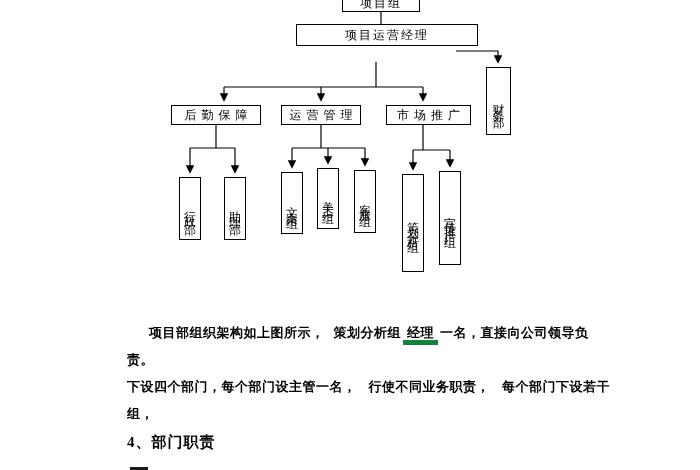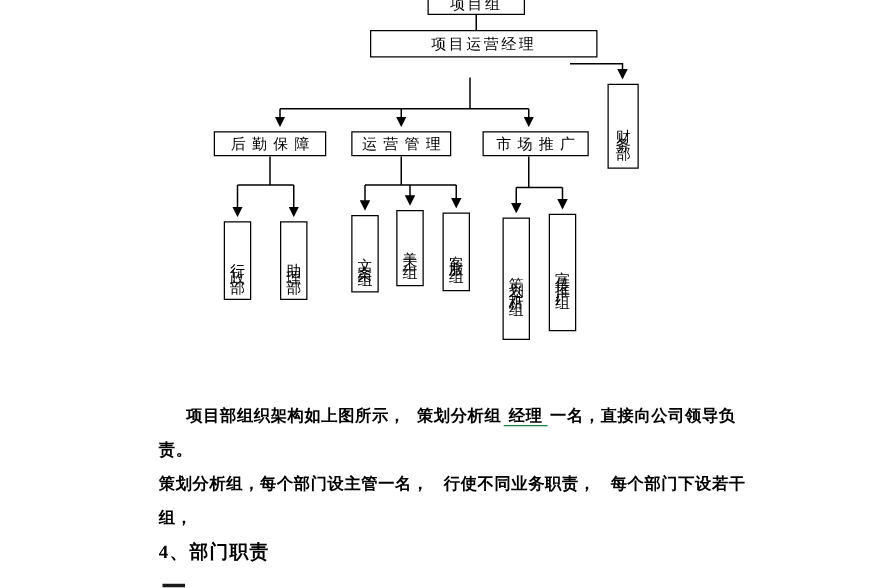--- a/index.html
+++ b/index.html
@@ -25,21 +25,21 @@
   .vbox.long{letter-spacing:5px;}
   .body-text{
     position:absolute;left:0;top:319px;width:700px;box-sizing:border-box;
     padding:0 104px 0 108px;font-size:13px;line-height:27px;font-weight:600;
     letter-spacing:0.5px;
   }
   .body-text p{margin:0;}
   .body-text p.first{text-indent:22px;}
   .gap-lg{display:inline-block;width:12px;}
   .gap-md{display:inline-block;width:9px;}
-  .uline{border-bottom:1px solid #15803d;padding:0 4px;margin:0 2px;}
+  .uline{border-bottom:5px solid #15803d;padding:0 4px;margin:0 2px;}
   .section-heading{
     position:absolute;left:108px;top:432px;
     font-size:15px;font-weight:700;letter-spacing:1px;line-height:20px;
   }
   .cutoff{position:absolute;left:111px;top:467px;width:18px;height:3px;background:#1a1a1a;}
 </style>
 </head>
 <body>
 
 <div class="stage">
@@ -92,20 +92,20 @@
 
   <div class="box vbox" style="left:262px;top:172px;width:22px;height:62px;">文案组</div>
   <div class="box vbox" style="left:298px;top:168px;width:22px;height:61px;">美工组</div>
   <div class="box vbox" style="left:335px;top:170px;width:22px;height:63px;">客服组</div>
 
   <div class="box vbox long" style="left:383px;top:174px;width:22px;height:98px;">策划分析组</div>
   <div class="box vbox long" style="left:420px;top:171px;width:22px;height:94px;">宣传推广组</div>
 
   <div class="body-text">
     <p class="first"><span>项目部组织架构如上图所示，</span><span class="gap-md"></span><span>策划分析组</span><span class="uline">经理</span><span>一名，直接向公司领导负责。</span></p>
-    <p><span>策划分析组，每个部门设主管一名，</span><span class="gap-lg"></span><span>行使不同业务职责，</span><span class="gap-lg"></span><span>每个部门下设若干组，</span></p>
+    <p><span>下设四个部门，每个部门设主管一名，</span><span class="gap-lg"></span><span>行使不同业务职责，</span><span class="gap-lg"></span><span>每个部门下设若干组，</span></p>
   </div>
 
   <div class="section-heading">4、部门职责</div>
 
   <div class="cutoff"></div>
 
 </div>
 
 </body></html>

